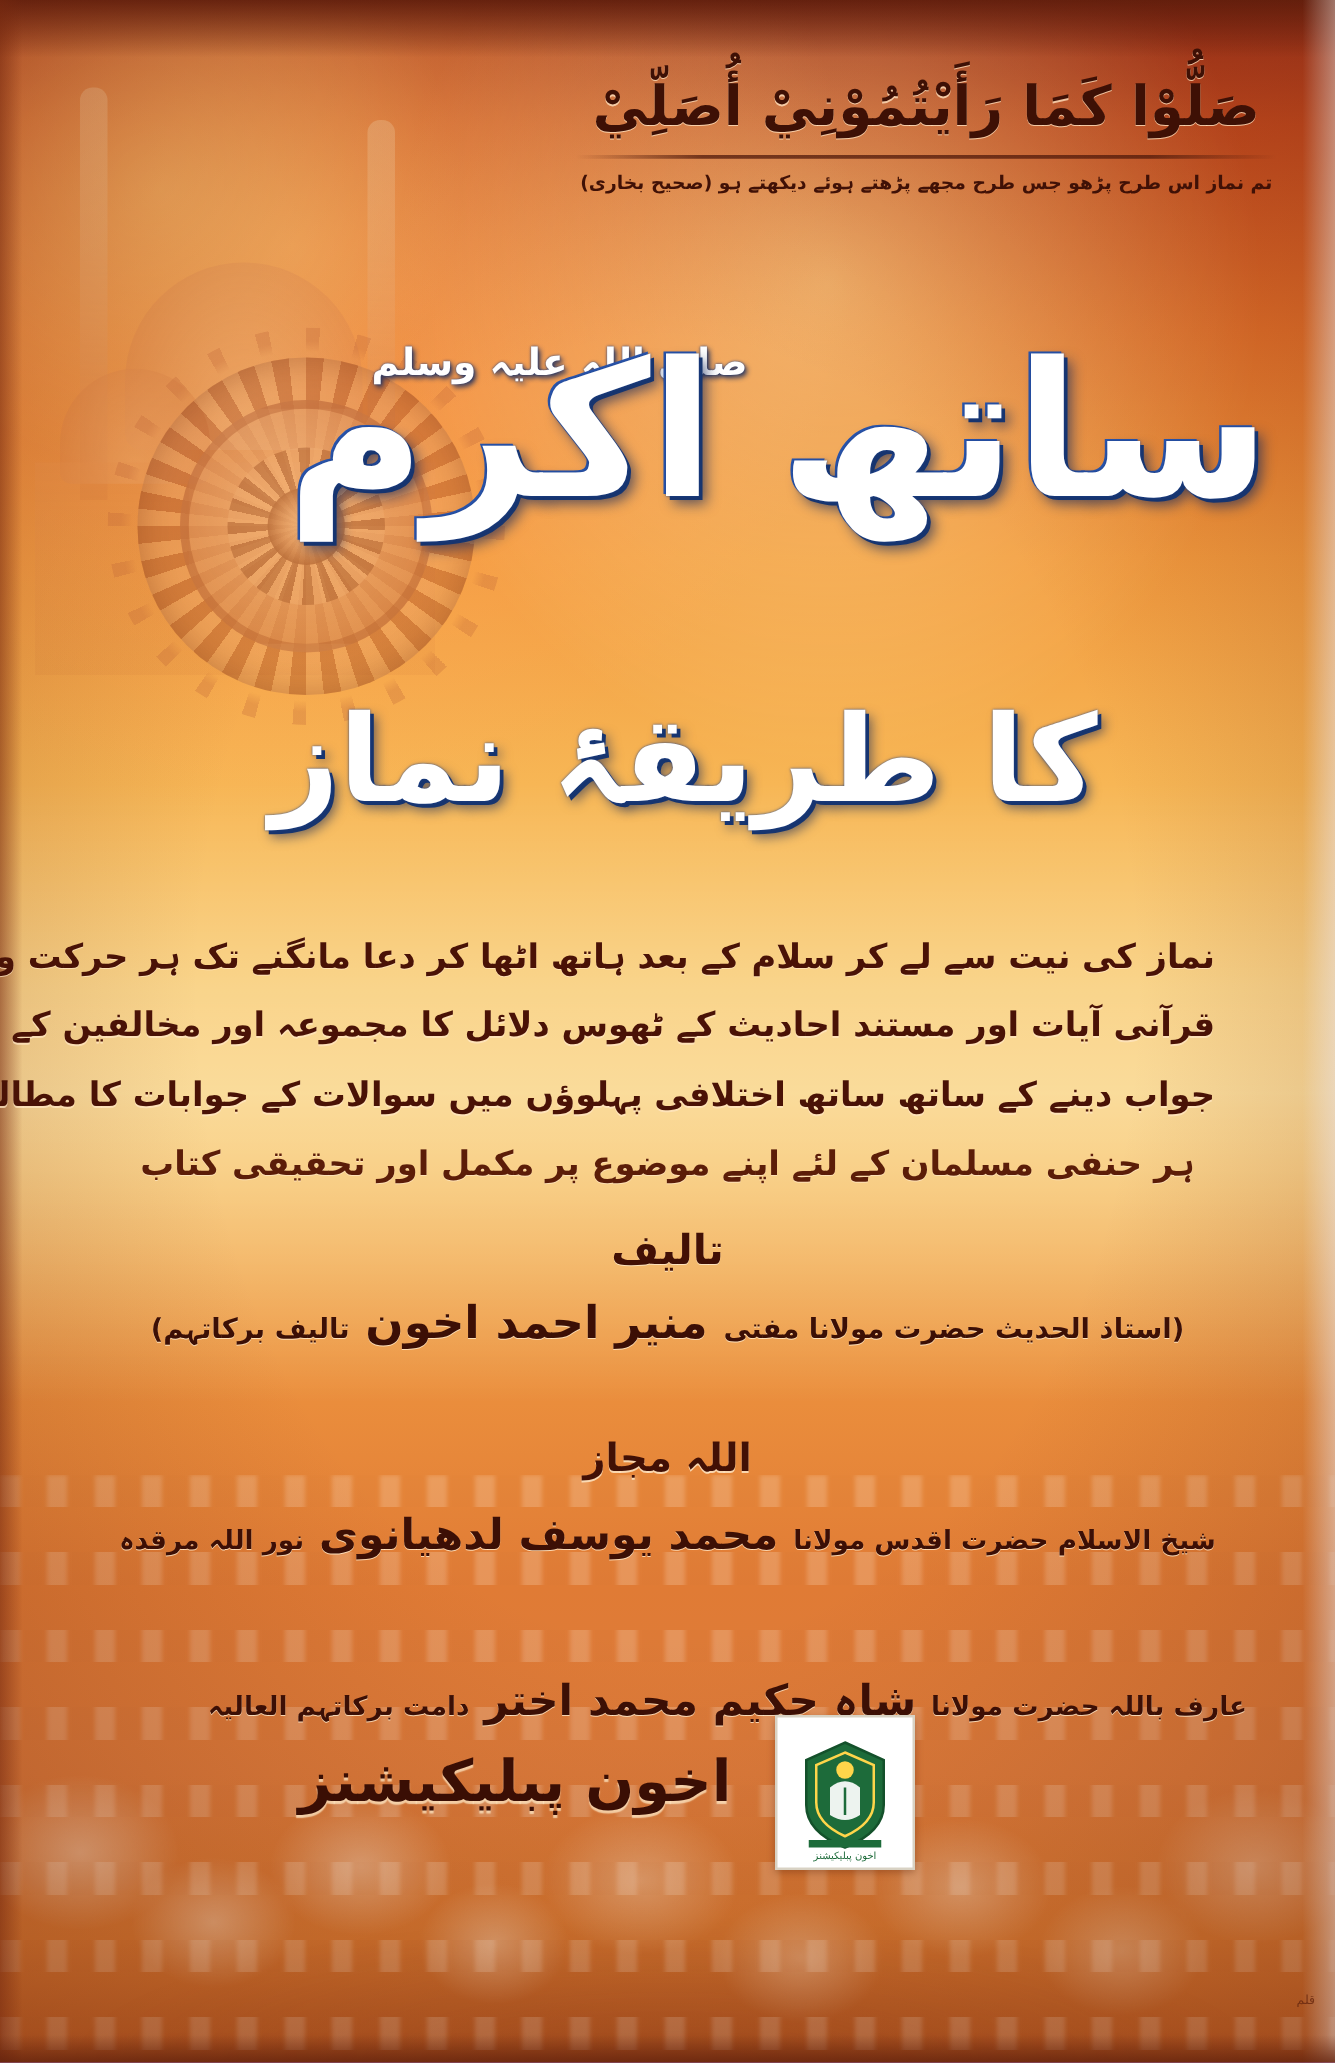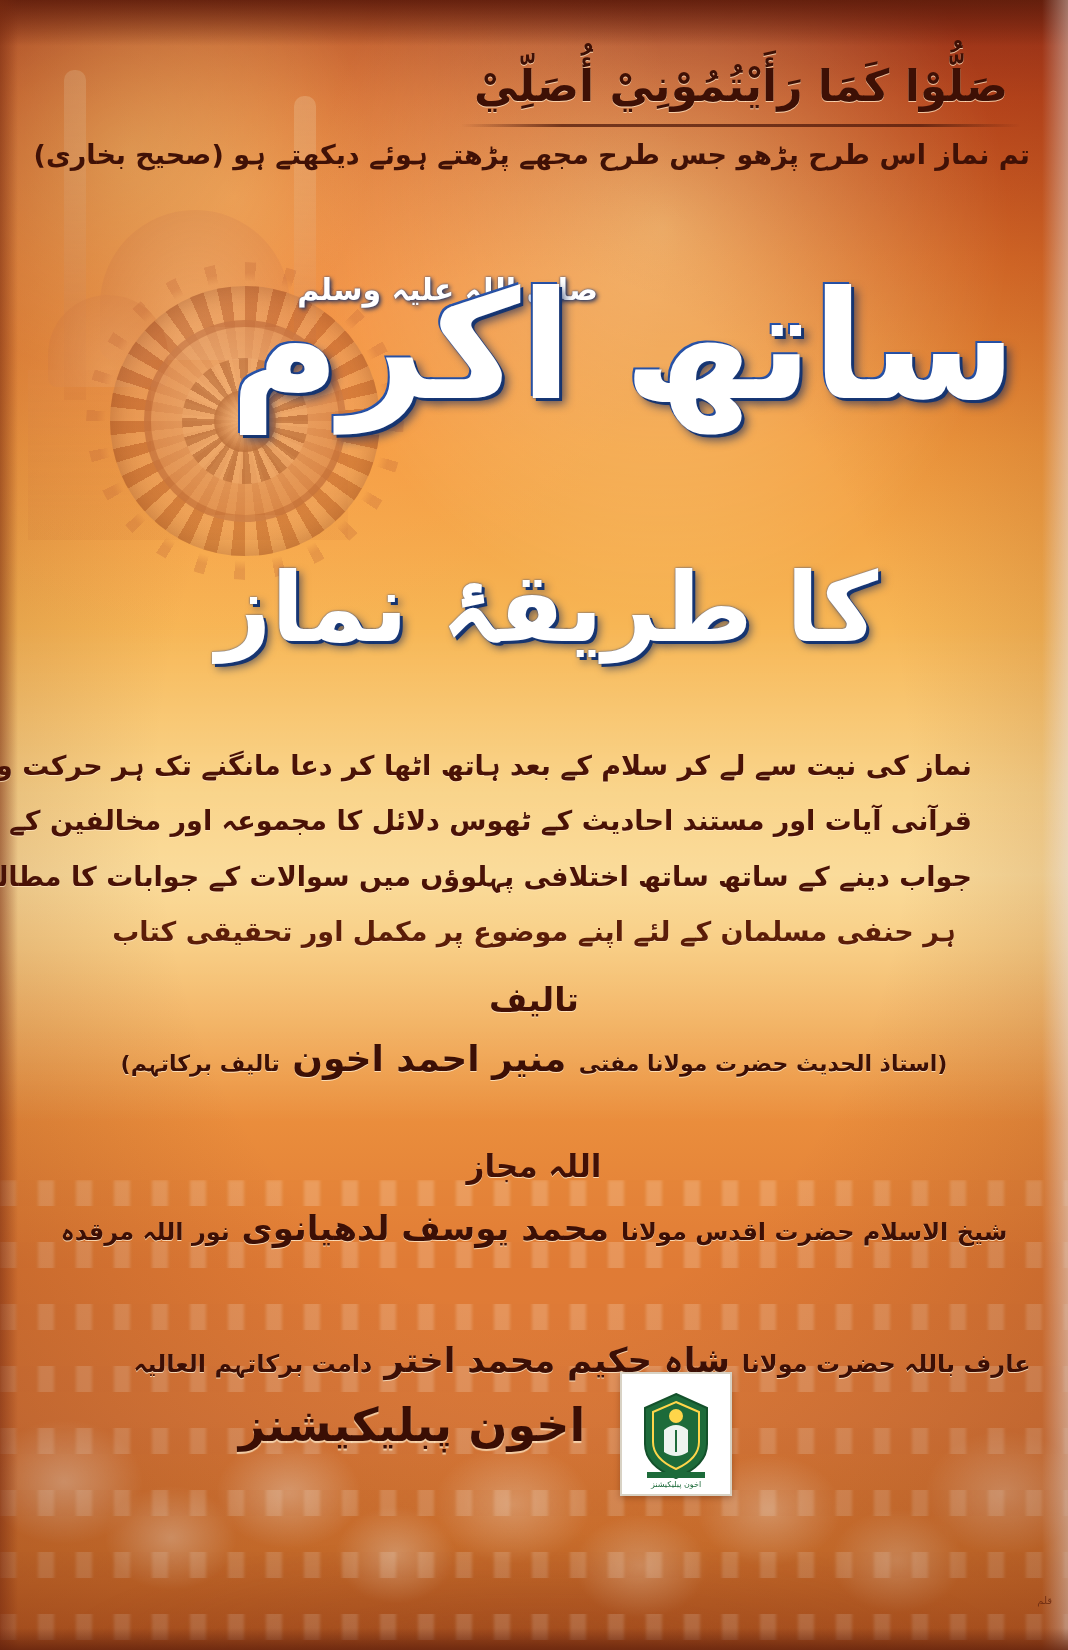--- a/index.html
+++ b/index.html
@@ -155,21 +155,21 @@
     white-space: nowrap;
   }
   .banner-rule {
     height: 3px;
     margin: 10px auto 8px;
     width: 560px;
     background: linear-gradient(90deg, rgba(80,25,10,0) 0%, rgba(80,25,10,0.75) 18%, rgba(80,25,10,0.75) 82%, rgba(80,25,10,0) 100%);
   }
   .hadith-banner .urdu {
     direction: rtl;
-    font-size: 27px;
+    font-size: 15px;
     line-height: 1.5;
     color: #401106;
     font-weight: 600;
     white-space: nowrap;
   }
 
   
   .medallion {
     position: absolute;
     left: 86px; top: 262px;
@@ -316,21 +316,21 @@
     left: 0; width: 100%;
     text-align: center;
     direction: rtl;
     font-weight: 700;
     color: #3c0f05;
     text-shadow: 0 1px 0 rgba(255,235,205,0.8);
     white-space: nowrap;
   }
   .endorser.one { top: 1208px; font-size: 34px; }
   .endorser.two { top: 1340px; font-size: 34px; padding-left: 48px; }
-  .endorser .small { font-size: 24px; margin-top: 25px; }
+  .endorser .small { font-size: 21px; margin-top: 25px; }
 
   
   .publisher {
     position: absolute;
     left: 212px; top: 1398px;
     width: 400px;
     text-align: center;
     direction: rtl;
     font-size: 46px;
     font-weight: 700;

